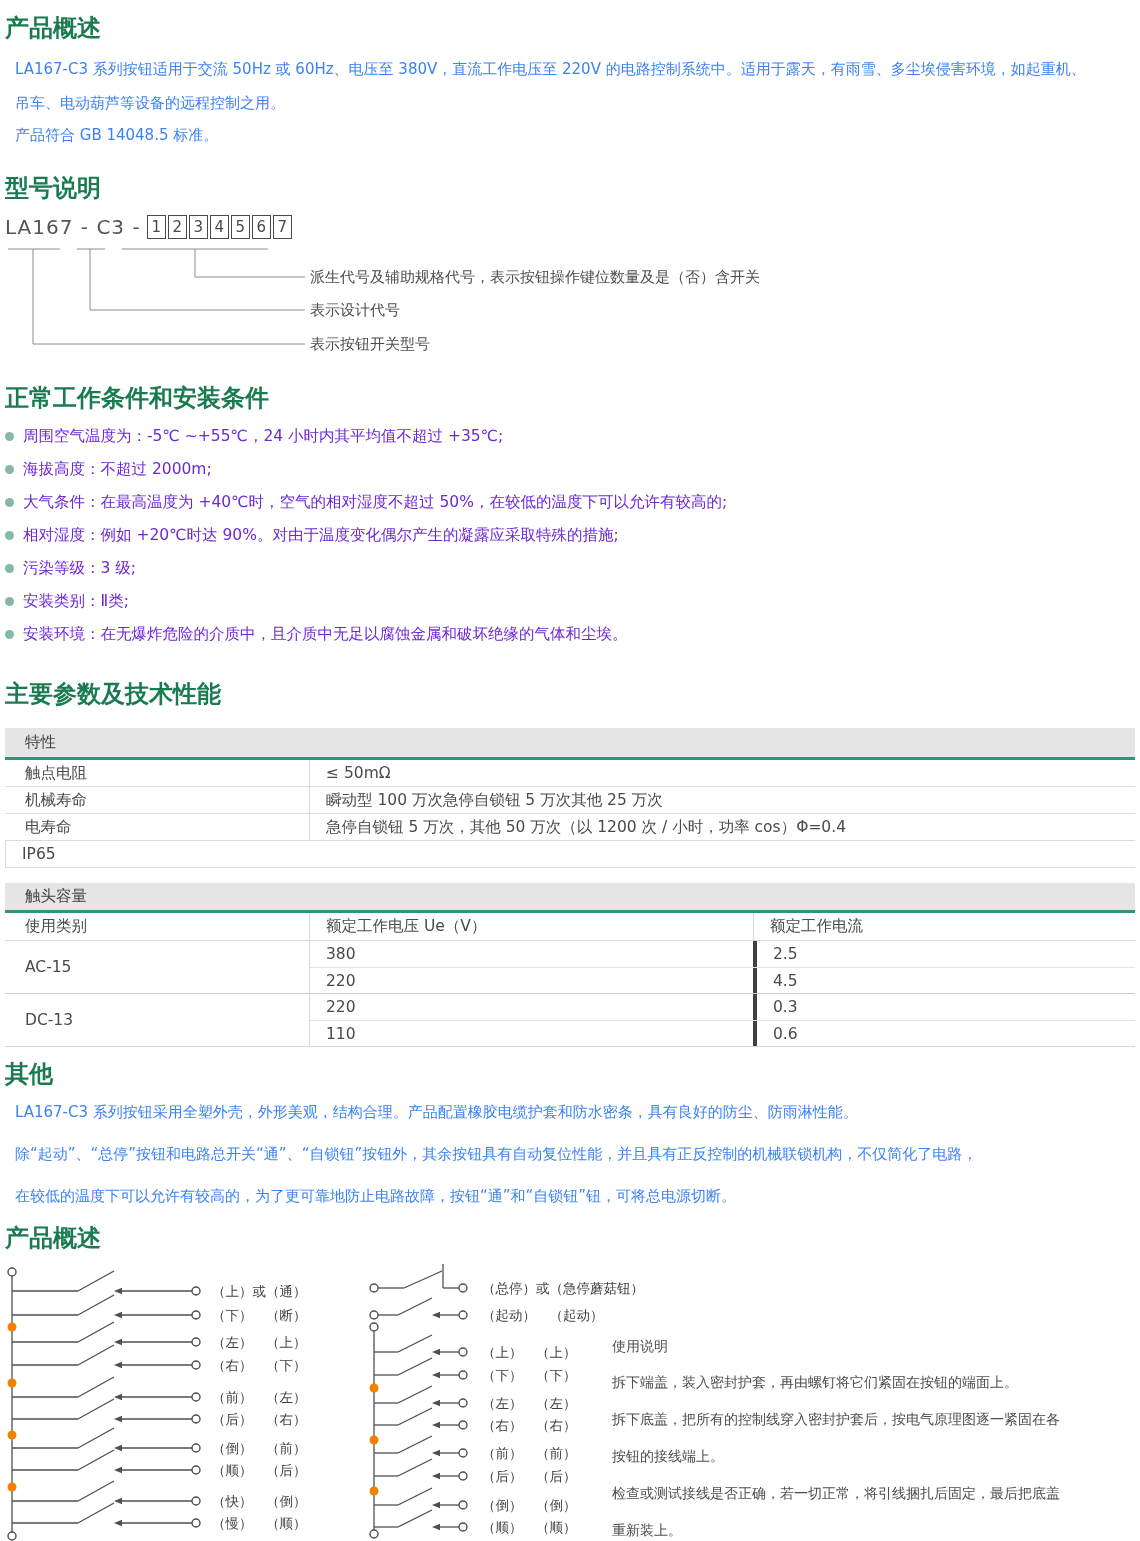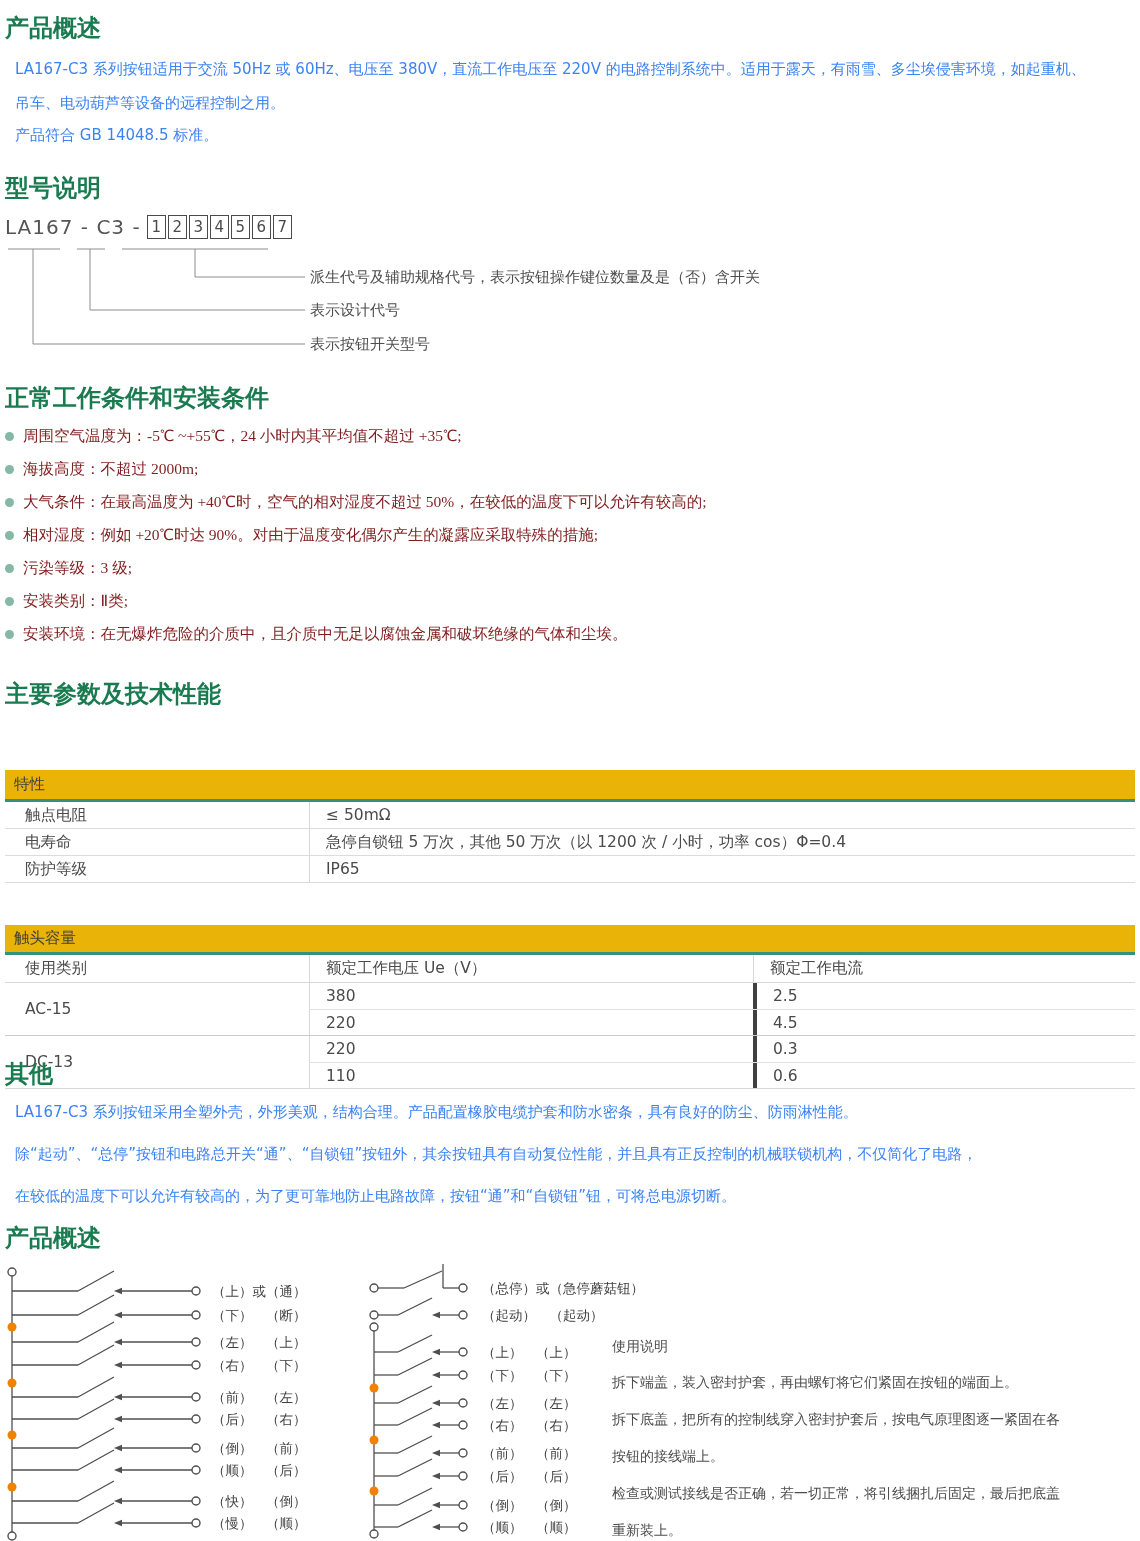--- a/index.html
+++ b/index.html
@@ -8,26 +8,26 @@
   .sec{position:absolute;left:5px;margin:0;font-size:24px;font-weight:700;color:#1a7b50;white-space:nowrap;}
   .bline{position:absolute;left:15px;width:1133px;font-size:15px;color:#3b82f6;white-space:nowrap;overflow:hidden;}
   
   .model-row{position:absolute;left:5px;white-space:nowrap;}
   .model-prefix{font-size:20px;color:#555;margin-right:6px;vertical-align:middle;letter-spacing:1px;}
   .mbox{display:inline-block;width:17px;height:22px;border:1.5px solid #4a4a4a;margin-right:2px;text-align:center;line-height:22px;font-size:15px;color:#4a4a4a;vertical-align:middle;}
   .model-svg{position:absolute;left:0;}
   .mlabel{position:absolute;left:310px;font-size:15px;color:#4d4d4d;white-space:nowrap;}
   
   .conds{position:absolute;left:5px;top:420px;}
-  .cond-item{height:33px;display:flex;align-items:center;font-size:15.5px;color:#7f1d1d;white-space:nowrap;font-family:Liberation Serif, serif;}
+  .cond-item{height:33px;display:flex;align-items:center;font-size:15.5px;color:#6d28d9;white-space:nowrap;}
   .cond-dot{flex:0 0 auto;width:9px;height:9px;border-radius:50%;background:#85b8a5;margin-right:9px;}
   
   .tbl{position:absolute;left:5px;width:1130px;box-sizing:border-box;font-size:15.5px;color:#4a4a4a;}
   .tbl *{box-sizing:border-box;}
-  .tbl-cap{background:#eab308;border-bottom:3px solid #35917f;padding-left:9px;display:flex;align-items:center;color:#3f3f3f;margin-top:42px;}
+  .tbl-cap{background:#e5e5e5;border-bottom:3px solid #35917f;padding-left:20px;display:flex;align-items:center;color:#3f3f3f;}
   .t1-cap{height:32px;}
   .t1-row{display:flex;height:27px;border-bottom:1px solid #dcdcdc;align-items:stretch;}
   .t1-c1{width:304px;padding-left:20px;display:flex;align-items:center;}
   .t1-c2{flex:1;border-left:1px solid #d8d8d8;padding-left:16px;display:flex;align-items:center;white-space:nowrap;overflow:hidden;}
   .t2-cap{height:30px;}
   .t2-head{display:flex;height:28px;border-bottom:1px solid #d8d8d8;justify-content:flex-end;}
   .t2-h1{width:304px;padding-left:20px;display:flex;align-items:center;}
   .t2-h2{width:444px;border-left:1px solid #d8d8d8;padding-left:16px;display:flex;align-items:center;}
   .t2-h3{flex:1;border-left:1px solid #d8d8d8;padding-left:16px;display:flex;align-items:center;}
   .t2-group{display:flex;}
@@ -108,25 +108,28 @@
 
   <h2 class="sec" style="top:678px">主要参数及技术性能</h2>
 
   <div class="tbl" style="top:728px">
     <div class="tbl-cap t1-cap">特性</div>
     <div class="t1-row">
       <div class="t1-c1">触点电阻</div>
       <div class="t1-c2">≤ 50mΩ</div>
     </div>
     <div class="t1-row">
+      <div class="t1-c1">机械寿命</div>
+      <div class="t1-c2">瞬动型 100 万次急停自锁钮 5 万次其他 25 万次</div>
+    </div>
+    <div class="t1-row">
       <div class="t1-c1">电寿命</div>
       <div class="t1-c2">急停自锁钮 5 万次，其他 50 万次（以 1200 次 / 小时，功率 cos）Φ=0.4</div>
     </div>
     <div class="t1-row">
-      <div class="t1-c1">防护等级</div>
       <div class="t1-c2">IP65</div>
     </div>
   </div>
 
   <div class="tbl" style="top:883px">
     <div class="tbl-cap t2-cap">触头容量</div>
     <div class="t2-head">
       <div class="t2-h1">使用类别</div>
       <div class="t2-h2">额定工作电压 Ue（V）</div>
       <div class="t2-h3">额定工作电流</div>

